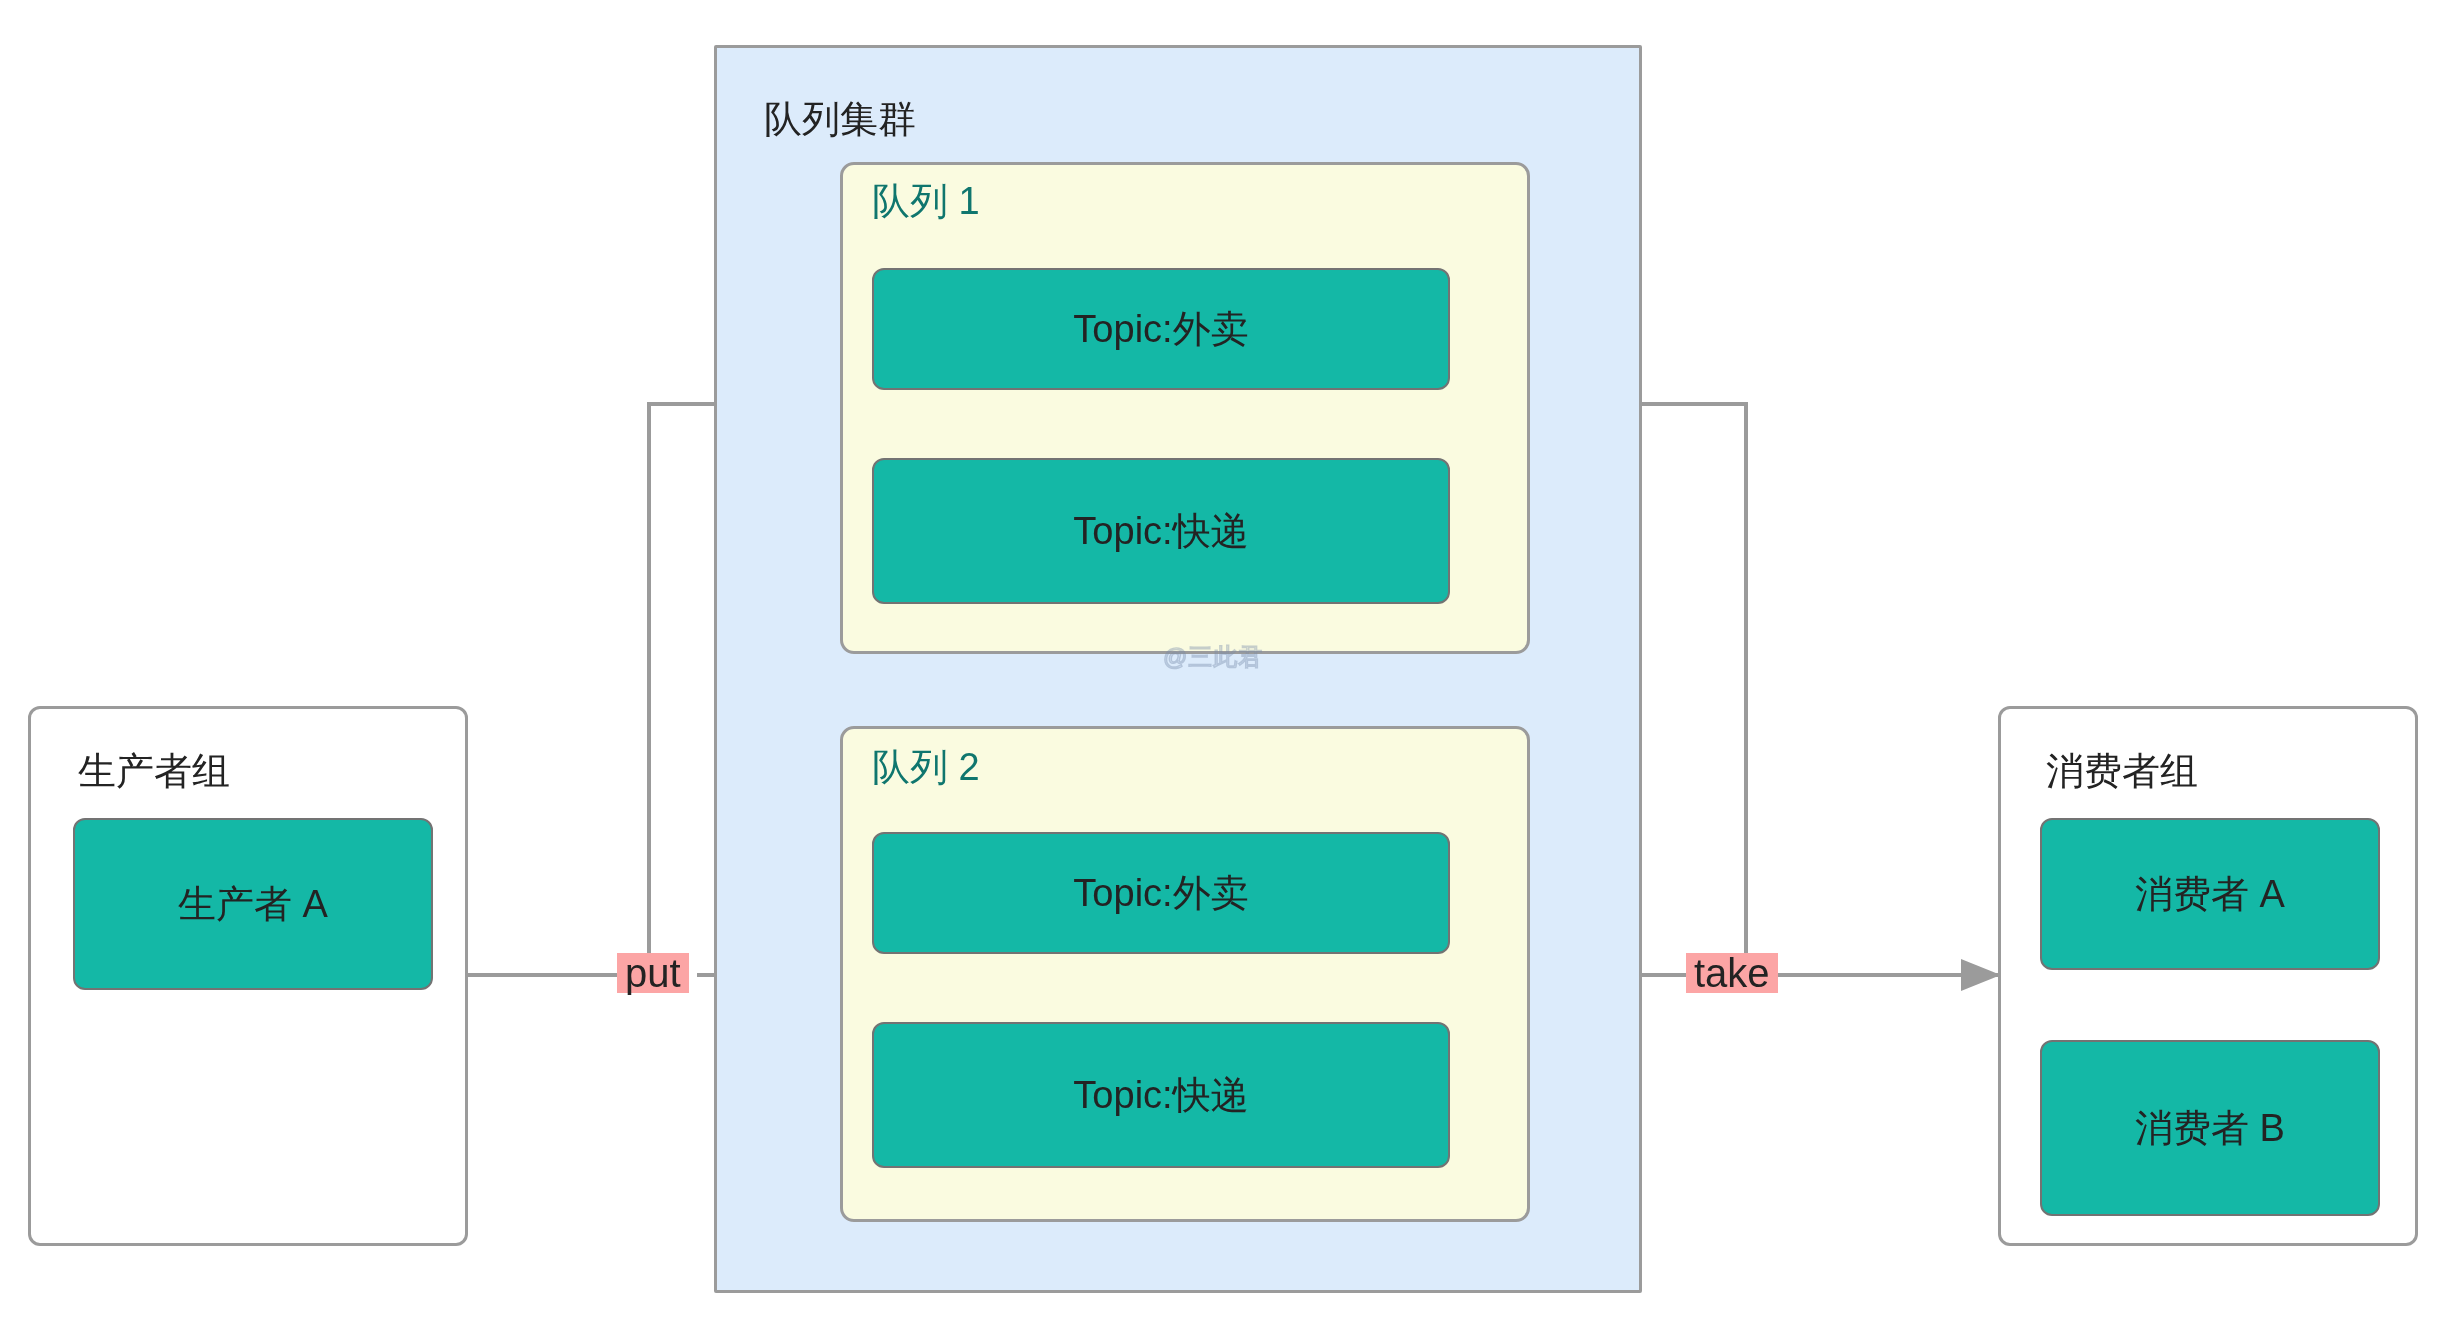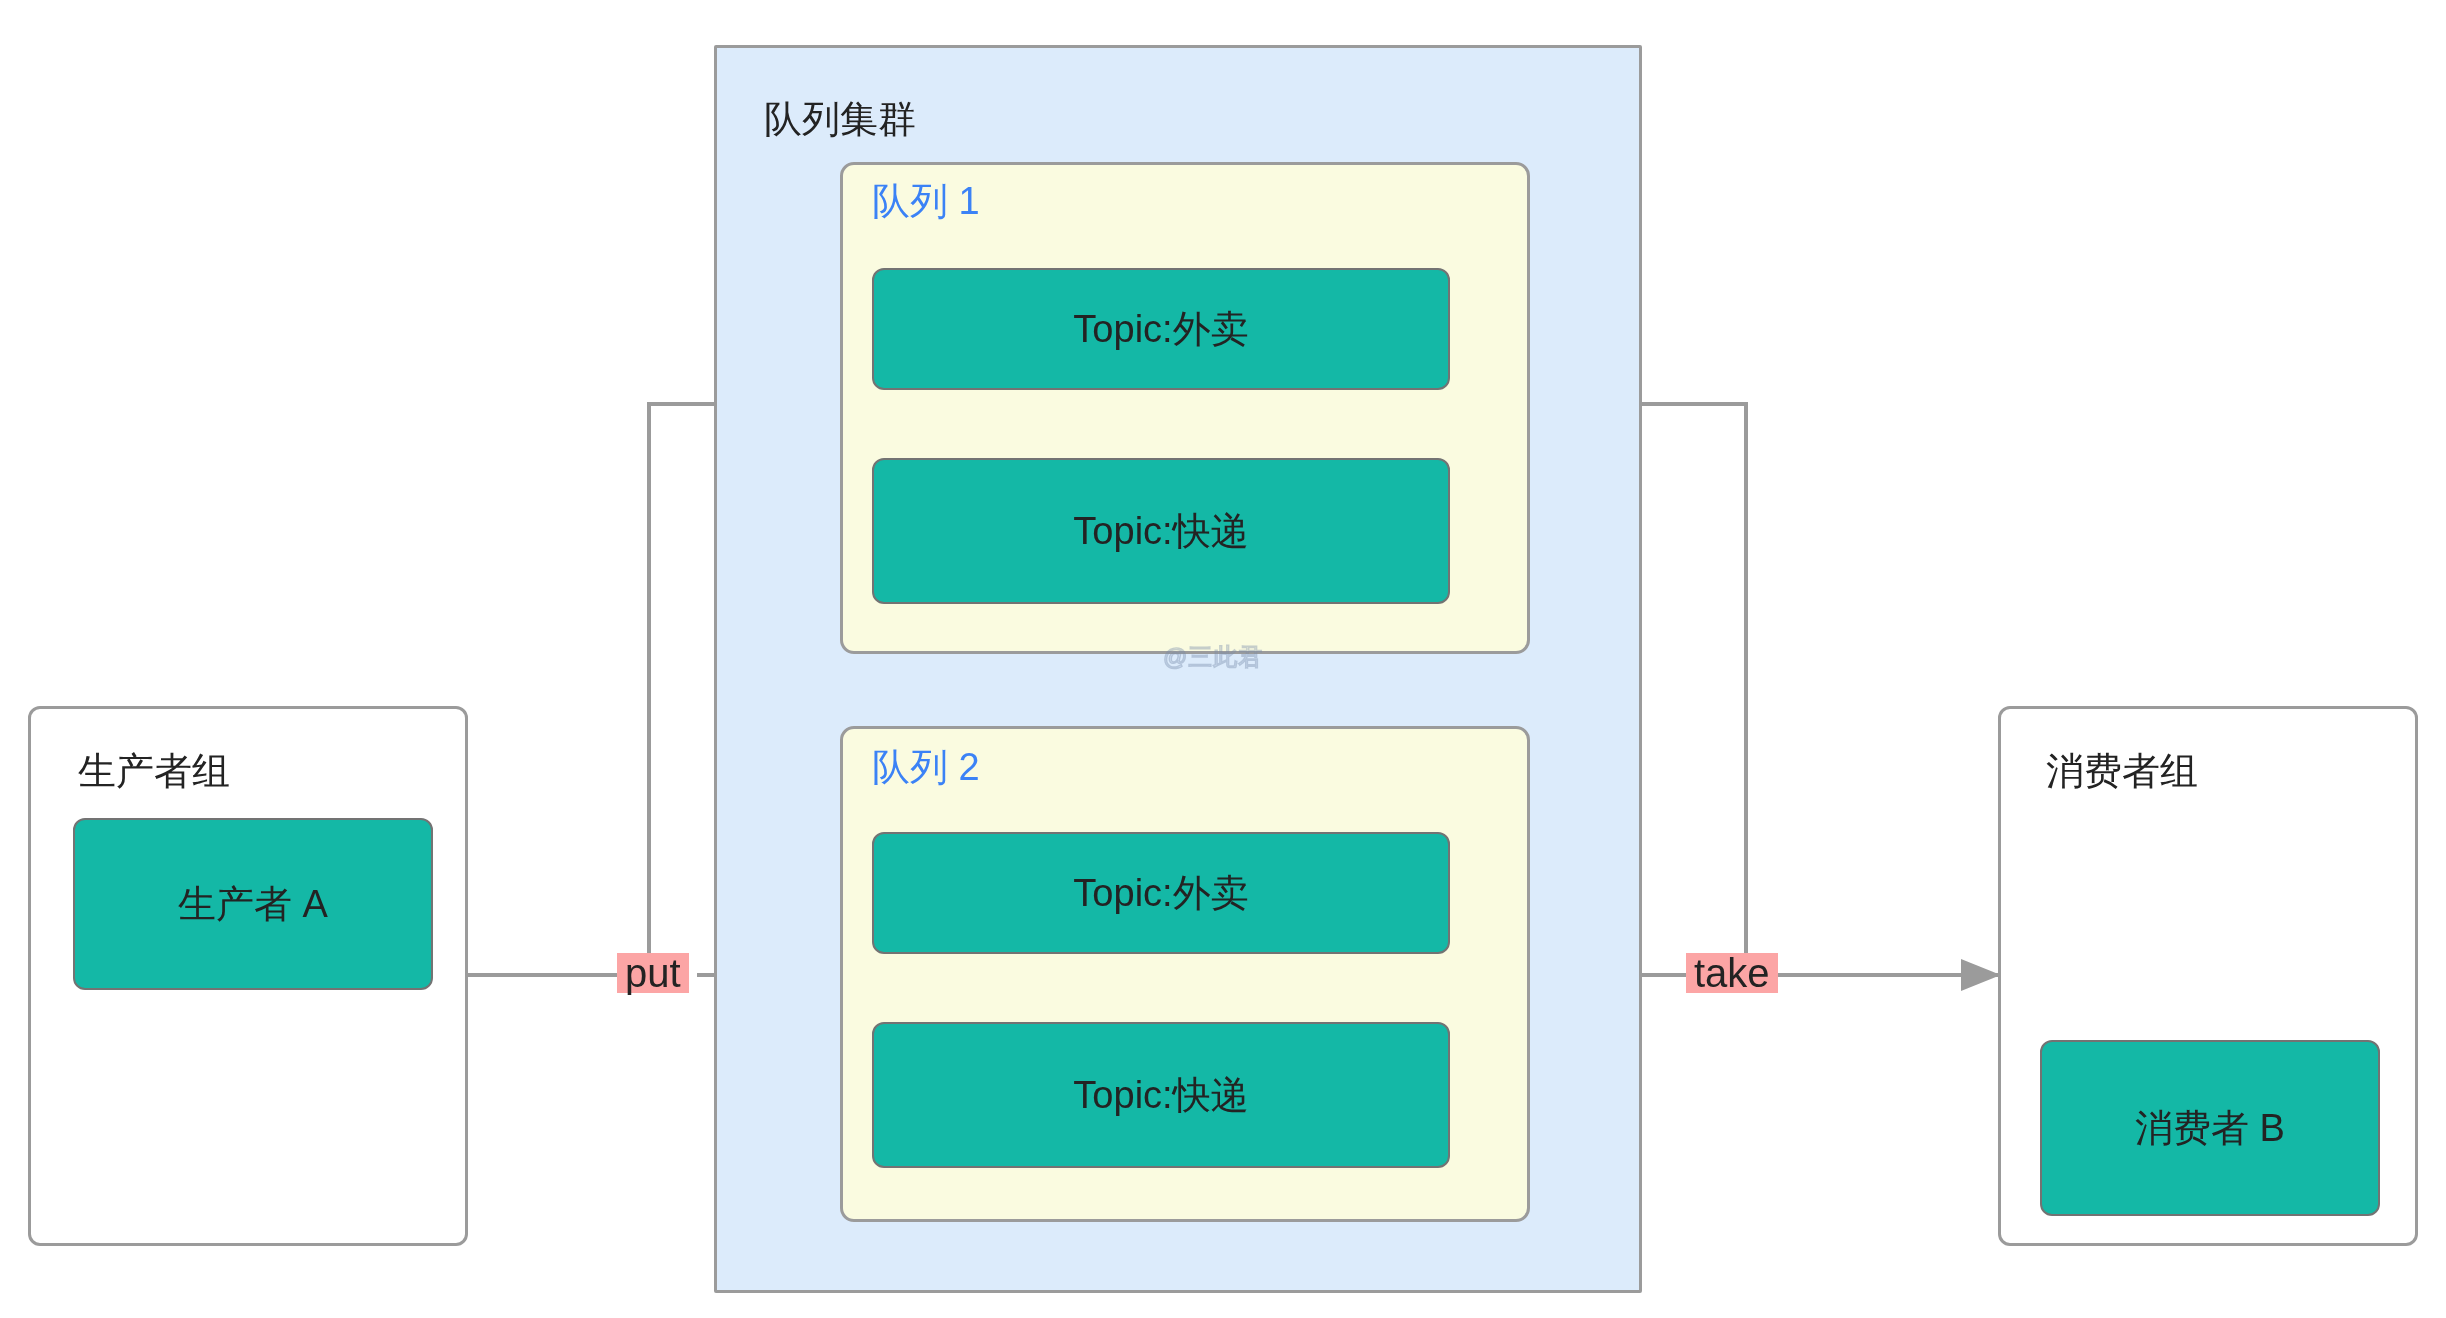--- a/index.html
+++ b/index.html
@@ -63,21 +63,21 @@
     position: absolute;
     box-sizing: border-box;
     border: 3px solid #9b9b9b;
     border-radius: 14px;
     background: #fafbe0;
   }
   .queue-title {
     position: absolute;
     font-size: 38px;
     line-height: 1;
-    color: #3b82f6;
+    color: #0f766e;
     white-space: nowrap;
   }
 
   
   .edges {
     position: absolute;
     left: 0;
     top: 0;
     width: 2446px;
     height: 1318px;
@@ -157,20 +157,21 @@
   <div class="queue-title" style="left:872px; top:748px;">队列 2</div>
 
   <div class="leaf" style="left:872px; top:832px; width:578px; height:122px;">Topic:外卖</div>
 
   <div class="leaf" style="left:872px; top:1022px; width:578px; height:146px;">Topic:快递</div>
 
   <div class="box group-box" style="left:1998px; top:706px; width:420px; height:540px;">
   </div>
   <div class="group-title" style="left:2046px; top:752px;">消费者组</div>
 
+  <div class="leaf" style="left:2040px; top:818px; width:340px; height:152px;">消费者 A</div>
 
   <div class="leaf" style="left:2040px; top:1040px; width:340px; height:176px;">消费者 B</div>
 
   <div class="edge-label" style="left:617px; top:953px;">put</div>
 
   <div class="edge-label" style="left:1686px; top:953px;">take</div>
 
 </div>
 
 </body></html>

